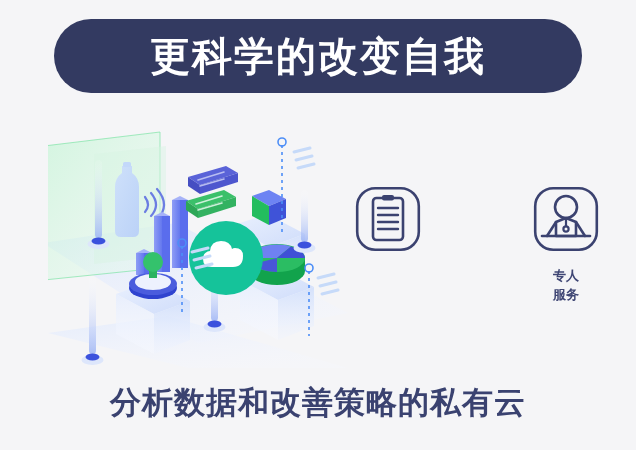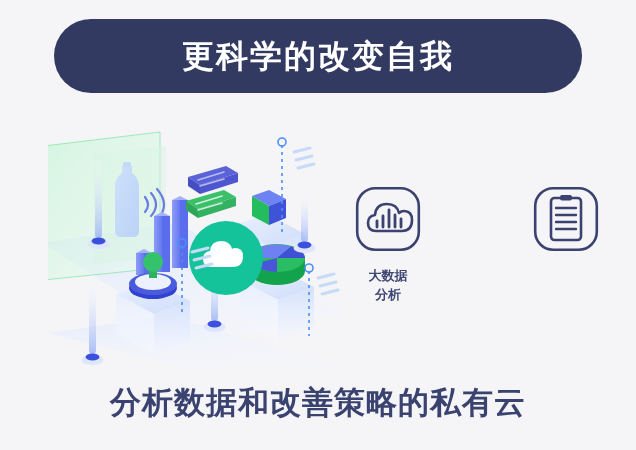--- a/index.html
+++ b/index.html
@@ -27,21 +27,21 @@
     width: 528px;
     height: 74px;
     background: #333a61;
     border-radius: 37px;
     display: flex;
     align-items: center;
     justify-content: center;
   }
   #headline-text {
     color: #ffffff;
-    font-size: 32px;
+    font-size: 40px;
     font-weight: bold;
     letter-spacing: 2px;
     line-height: 1;
     white-space: nowrap;
   }
 
   
   #illustration {
     position: absolute;
     left: 48px;
@@ -294,50 +294,49 @@
         <path d="M270,150 l16,-4"></path>
           <path d="M272,158 l16,-4"></path>
           <path d="M274,166 l16,-4"></path>
       </g>
     </g>
   </svg>
 </div>
 
 <div id="features">
 
-  <div class="feature">
-    <span class="feature-icon">
-      <svg width="66" height="66" viewBox="0 0 66 66" xmlns="http://www.w3.org/2000/svg">
-        <rect x="2.2" y="2.2" width="61.6" height="61.6" rx="18" fill="none" stroke="#3b4270" stroke-width="2.6"></rect>
-        <path d="M21,45 q-8,0 -8,-8 q0,-7 7,-8 q1,-11 12,-11 q10,0 12,9 q2,-2 5,-2 q8,0 8,9 q0,11 -10,11 z" fill="none" stroke="#3b4270" stroke-width="2.6" stroke-linejoin="round"></path>
-        <g stroke="#3b4270" stroke-width="2.8" stroke-linecap="round">
-          <path d="M22,41 v-6"></path>
-          <path d="M28,41 v-11"></path>
-          <path d="M34,41 v-17"></path>
-          <path d="M40,41 v-12"></path>
-          <path d="M46,41 v-8"></path>
-        </g>
-      </svg>
-    </span>
-    <span class="feature-label">大数据
-分析</span>
-  </div>
 
   <div class="feature">
     <span class="feature-icon">
       <svg width="66" height="66" viewBox="0 0 66 66" xmlns="http://www.w3.org/2000/svg">
         <rect x="2.2" y="2.2" width="61.6" height="61.6" rx="18" fill="none" stroke="#3b4270" stroke-width="2.6"></rect>
         <rect x="18" y="12" width="30" height="42" rx="3.5" fill="none" stroke="#3b4270" stroke-width="2.6"></rect>
         <rect x="27" y="9" width="12" height="5.5" rx="2" fill="#3b4270"></rect>
         <g stroke="#3b4270" stroke-width="2.4" stroke-linecap="round">
           <path d="M23,22 h20"></path>
           <path d="M23,29 h20"></path>
           <path d="M23,36 h20"></path>
           <path d="M23,43 h20"></path>
         </g>
       </svg>
     </span>
   </div>
 
+  <div class="feature">
+    <span class="feature-icon">
+      <svg width="66" height="66" viewBox="0 0 66 66" xmlns="http://www.w3.org/2000/svg">
+        <rect x="2.2" y="2.2" width="61.6" height="61.6" rx="18" fill="none" stroke="#3b4270" stroke-width="2.6"></rect>
+        <circle cx="33" cy="21" r="11" fill="none" stroke="#3b4270" stroke-width="2.6"></circle>
+        <path d="M33,32 l-10,4 v14 h20 v-14 z" fill="none" stroke="#3b4270" stroke-width="2.6" stroke-linejoin="round"></path>
+        <path d="M33,33 v7" stroke="#3b4270" stroke-width="2.2"></path>
+        <circle cx="33" cy="43" r="2.6" fill="none" stroke="#3b4270" stroke-width="2.2"></circle>
+        <path d="M23,36 l-9,14" stroke="#3b4270" stroke-width="2.6" stroke-linecap="round"></path>
+        <path d="M43,36 l9,14" stroke="#3b4270" stroke-width="2.6" stroke-linecap="round"></path>
+        <path d="M9,50 h48" stroke="#3b4270" stroke-width="2.6" stroke-linecap="round"></path>
+      </svg>
+    </span>
+    <span class="feature-label">专人
+服务</span>
+  </div>
 
 </div>
 
 <div id="caption">分析数据和改善策略的私有云</div>
 
 </body></html>

